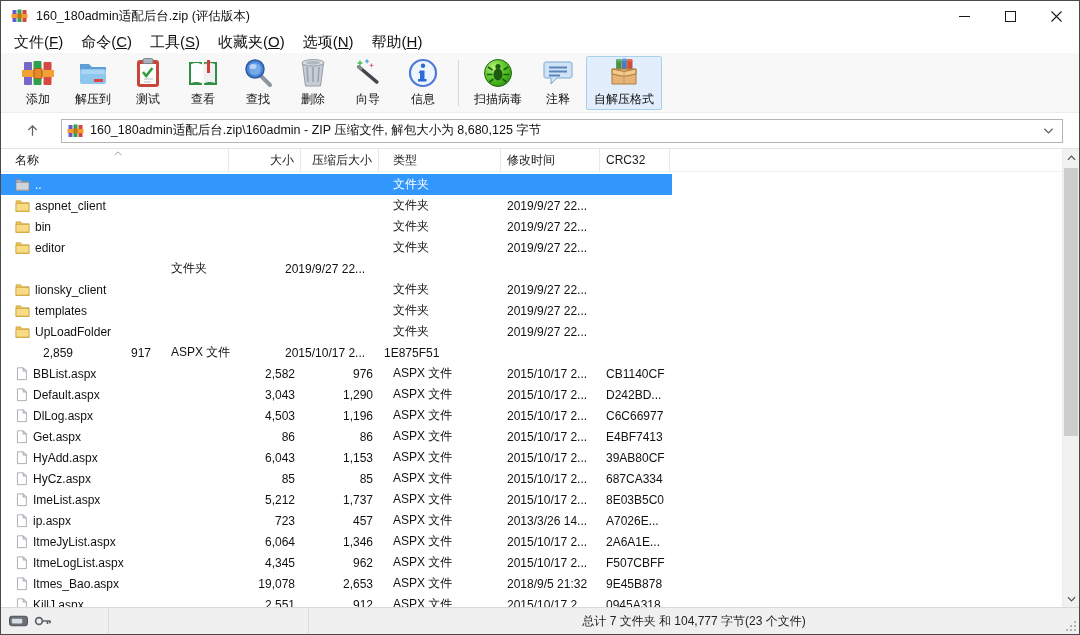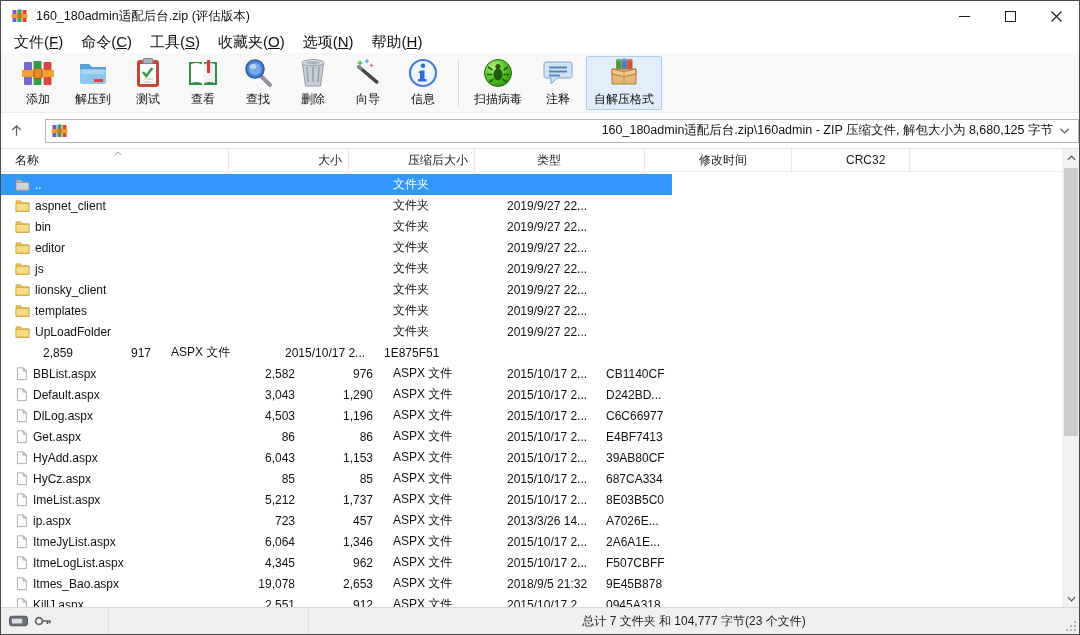--- a/index.html
+++ b/index.html
@@ -22,29 +22,29 @@
   .menu-item u{text-decoration:underline;}
   
   .toolbar{height:60px;display:flex;align-items:center;background:#f8f8f8;border-bottom:1px solid #ececec;padding-left:10px;flex:0 0 auto;}
   .tb-btn{min-width:54px;height:54px;display:flex;flex-direction:column;align-items:center;justify-content:center;
           padding:2px 7px;border:1px solid transparent;border-radius:2px;margin-right:1px;}
   .tb-btn .tb-icon{width:32px;height:32px;display:flex;align-items:center;justify-content:center;}
   .tb-btn .tb-label{font-size:12px;color:#111;margin-top:2px;white-space:nowrap;}
   .tb-btn.active{background:#e2eefb;border-color:#a9d0ef;font-family:Liberation Mono, monospace;}
   .tb-sep{width:1px;height:46px;background:#d8d8d8;margin:0 7px;}
   
-  .addressbar{height:35px;display:flex;align-items:center;background:#fff;flex:0 0 auto;padding:0 0;text-align:right;}
+  .addressbar{height:35px;display:flex;align-items:center;background:#fff;flex:0 0 auto;padding:0 16px;}
   .up-btn{width:30px;height:24px;display:flex;align-items:center;justify-content:center;margin-right:14px;}
   .combo{flex:1;height:24px;border:1px solid #b4b4b4;display:flex;align-items:center;padding:0 8px 0 5px;background:#fff;}
   .combo .combo-icon{margin-right:6px;display:flex;}
   .combo .combo-text{flex:1;font-size:12.5px;color:#111;white-space:nowrap;overflow:hidden;}
   .combo .combo-chevron{display:flex;margin-left:6px;}
   
   .list{flex:1;position:relative;overflow:hidden;background:#fff;border-top:1px solid #e3e3e3;}
-  .lheader{height:23px;display:flex;align-items:center;padding-left:6px;border-bottom:1px solid #f0f0f0;font-size:12px;color:#1a1a1a;position:relative;gap:48px;}
+  .lheader{height:23px;display:flex;align-items:center;padding-left:6px;border-bottom:1px solid #f0f0f0;font-size:12px;color:#1a1a1a;position:relative;}
   .hcell{height:100%;display:flex;align-items:center;border-right:1px solid #e8e8e8;padding:0 6px;position:relative;}
   .hcell .sort{position:absolute;top:1px;left:50%;transform:translateX(-50%);line-height:4px;}
   .lbody{position:absolute;top:23px;left:0;right:17px;bottom:0;overflow:hidden;padding-top:2px;}
   .row{height:21px;display:flex;align-items:center;width:671px;padding-left:6px;font-size:12px;color:#111;}
   .row.selected{background:var(--sel);color:#fff;}
   .cell{white-space:nowrap;overflow:hidden;padding:0 6px;}
   .col-name{width:222px;display:flex;align-items:center;padding-left:8px;}
   .col-name .ficon{margin-right:5px;display:flex;flex:0 0 auto;}
   .col-size{width:72px;text-align:right;justify-content:flex-end;}
   .col-packed{width:78px;text-align:right;}
@@ -359,29 +359,20 @@
             </span>
             <span>editor</span>
           </span>
           <span class="cell col-size"></span>
           <span class="cell col-packed"></span>
           <span class="cell col-type">文件夹</span>
           <span class="cell col-modified">2019/9/27 22...</span>
           <span class="cell col-crc32"></span>
         </div>
         <div class="row">
-          <span class="cell col-name">
-            <span class="ficon">
-              <svg width="15" height="13" viewBox="0 0 16 14">
-                <path d="M1 2h5l1.5 2H15v10H1z" fill="#edc254" stroke="#c49c38" stroke-width=".7"></path>
-                <path d="M1 4.8h14V13H1z" fill="#f8dc85" stroke="#c49c38" stroke-width=".7"></path>
-              </svg>
-            </span>
-            <span>js</span>
-          </span>
           <span class="cell col-size"></span>
           <span class="cell col-packed"></span>
           <span class="cell col-type">文件夹</span>
           <span class="cell col-modified">2019/9/27 22...</span>
           <span class="cell col-crc32"></span>
         </div>
         <div class="row">
           <span class="cell col-name">
             <span class="ficon">
               <svg width="15" height="13" viewBox="0 0 16 14">

